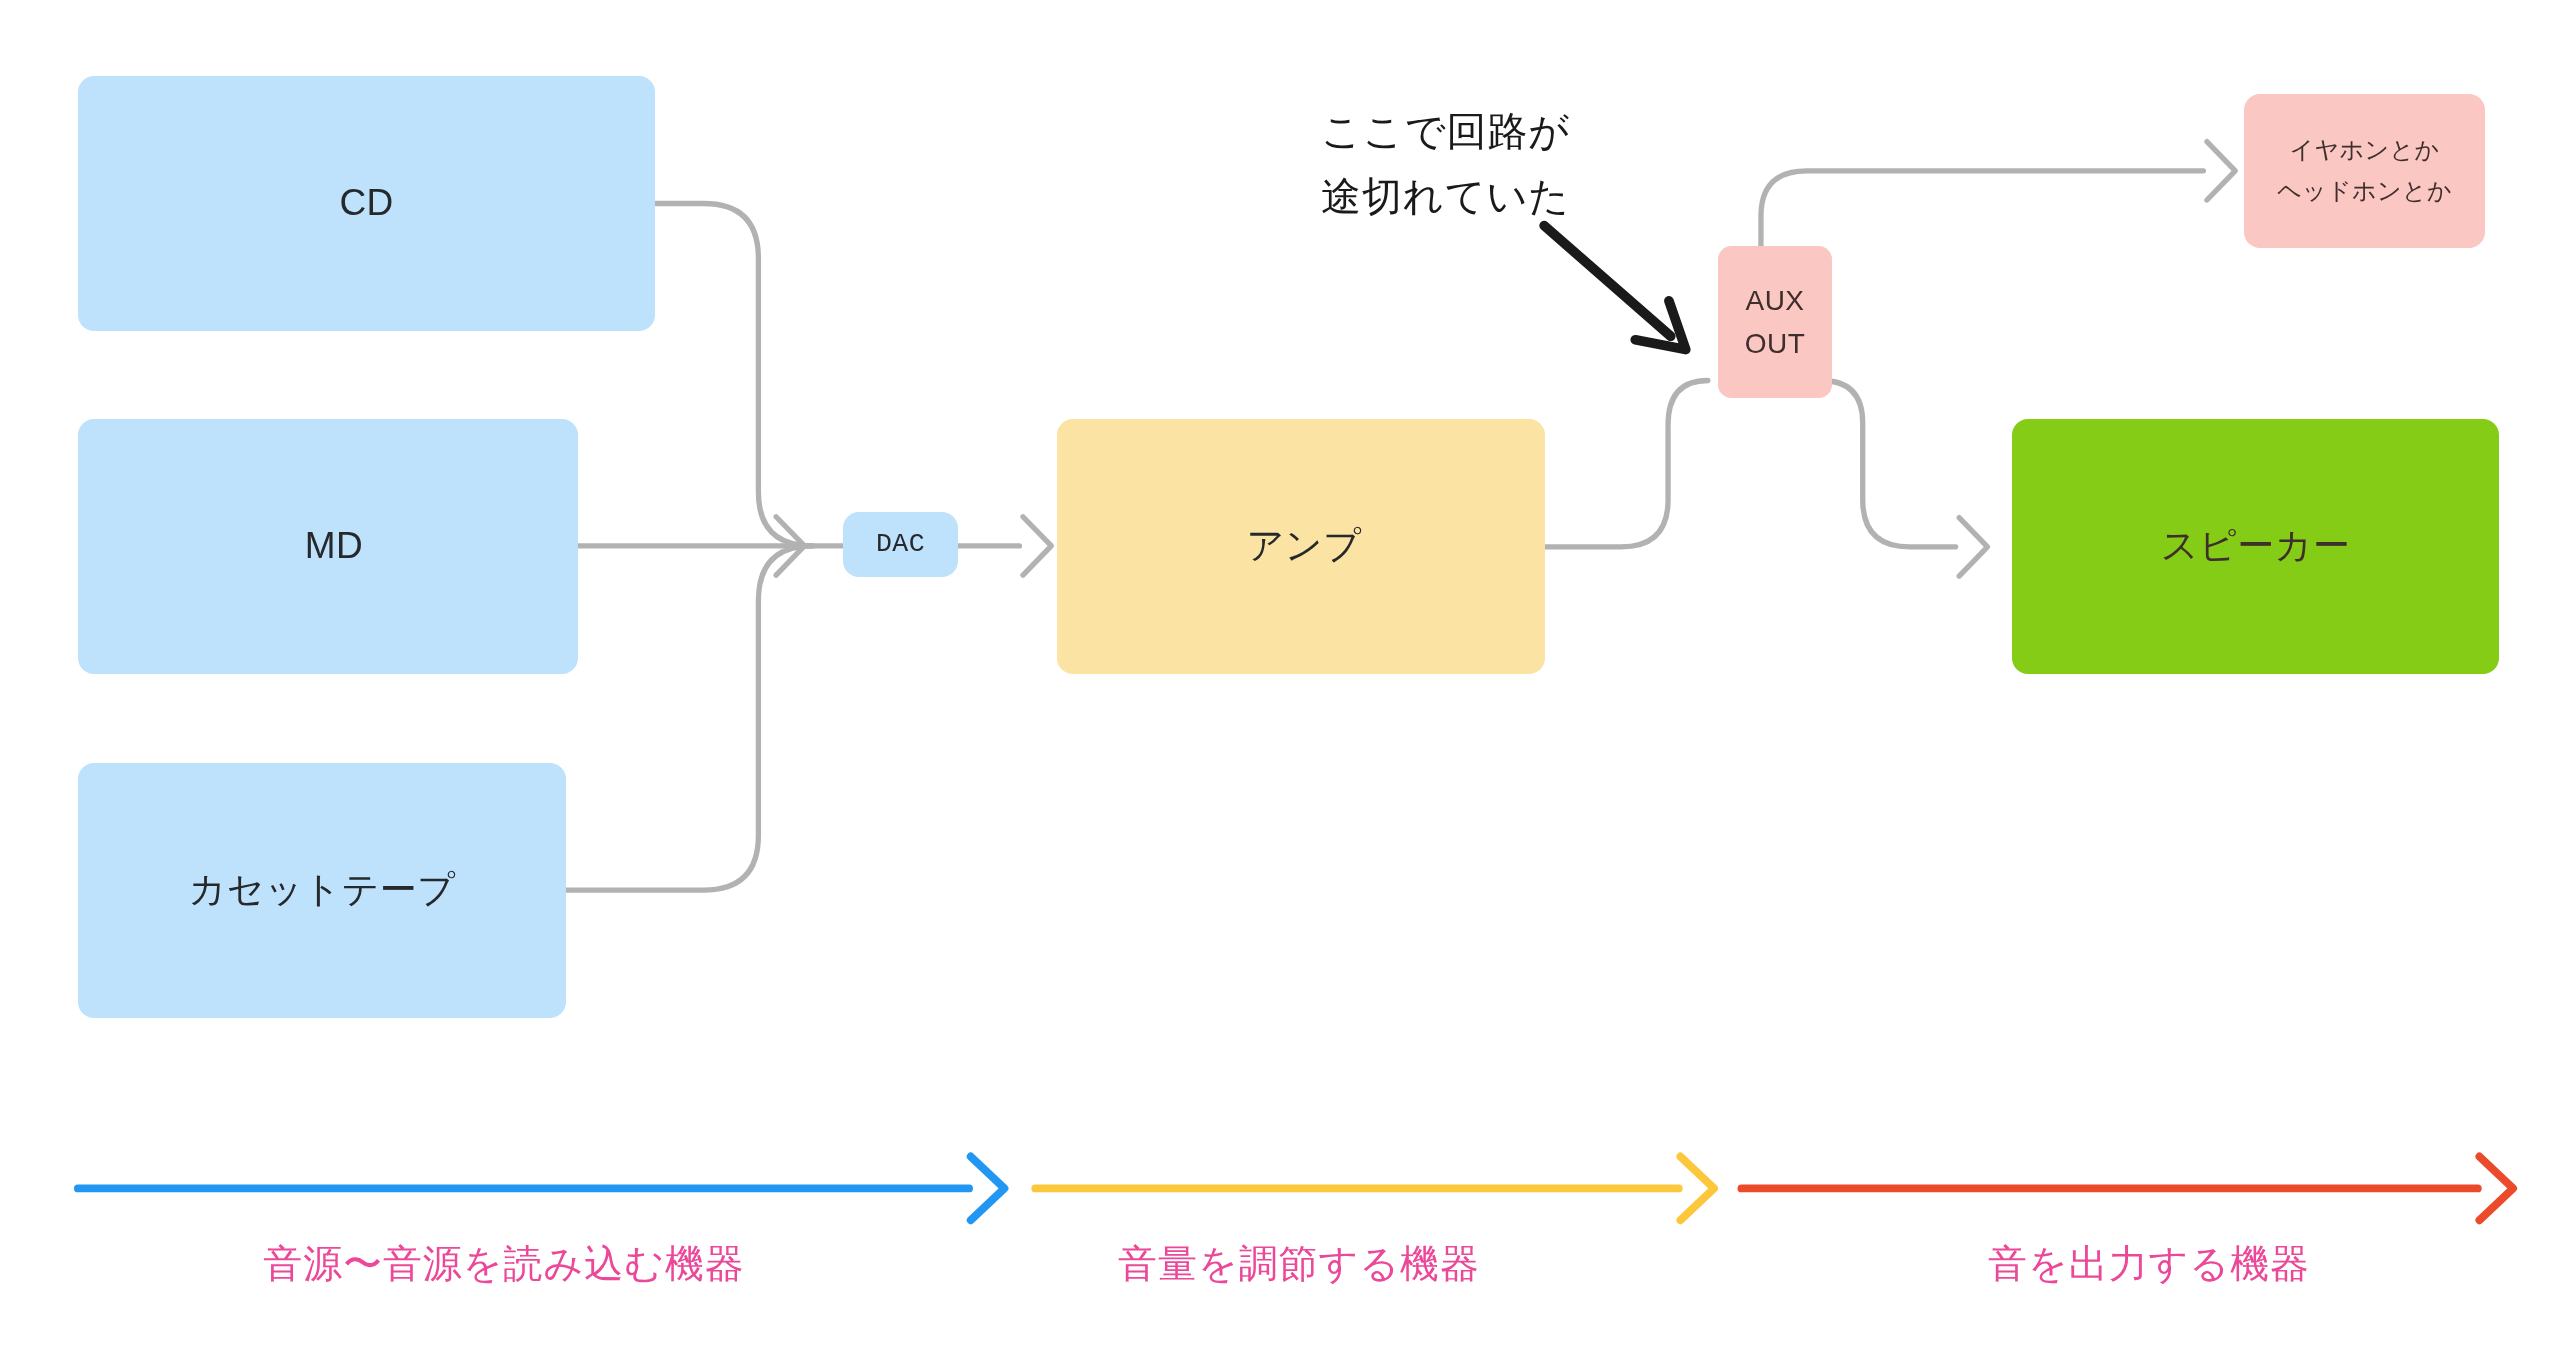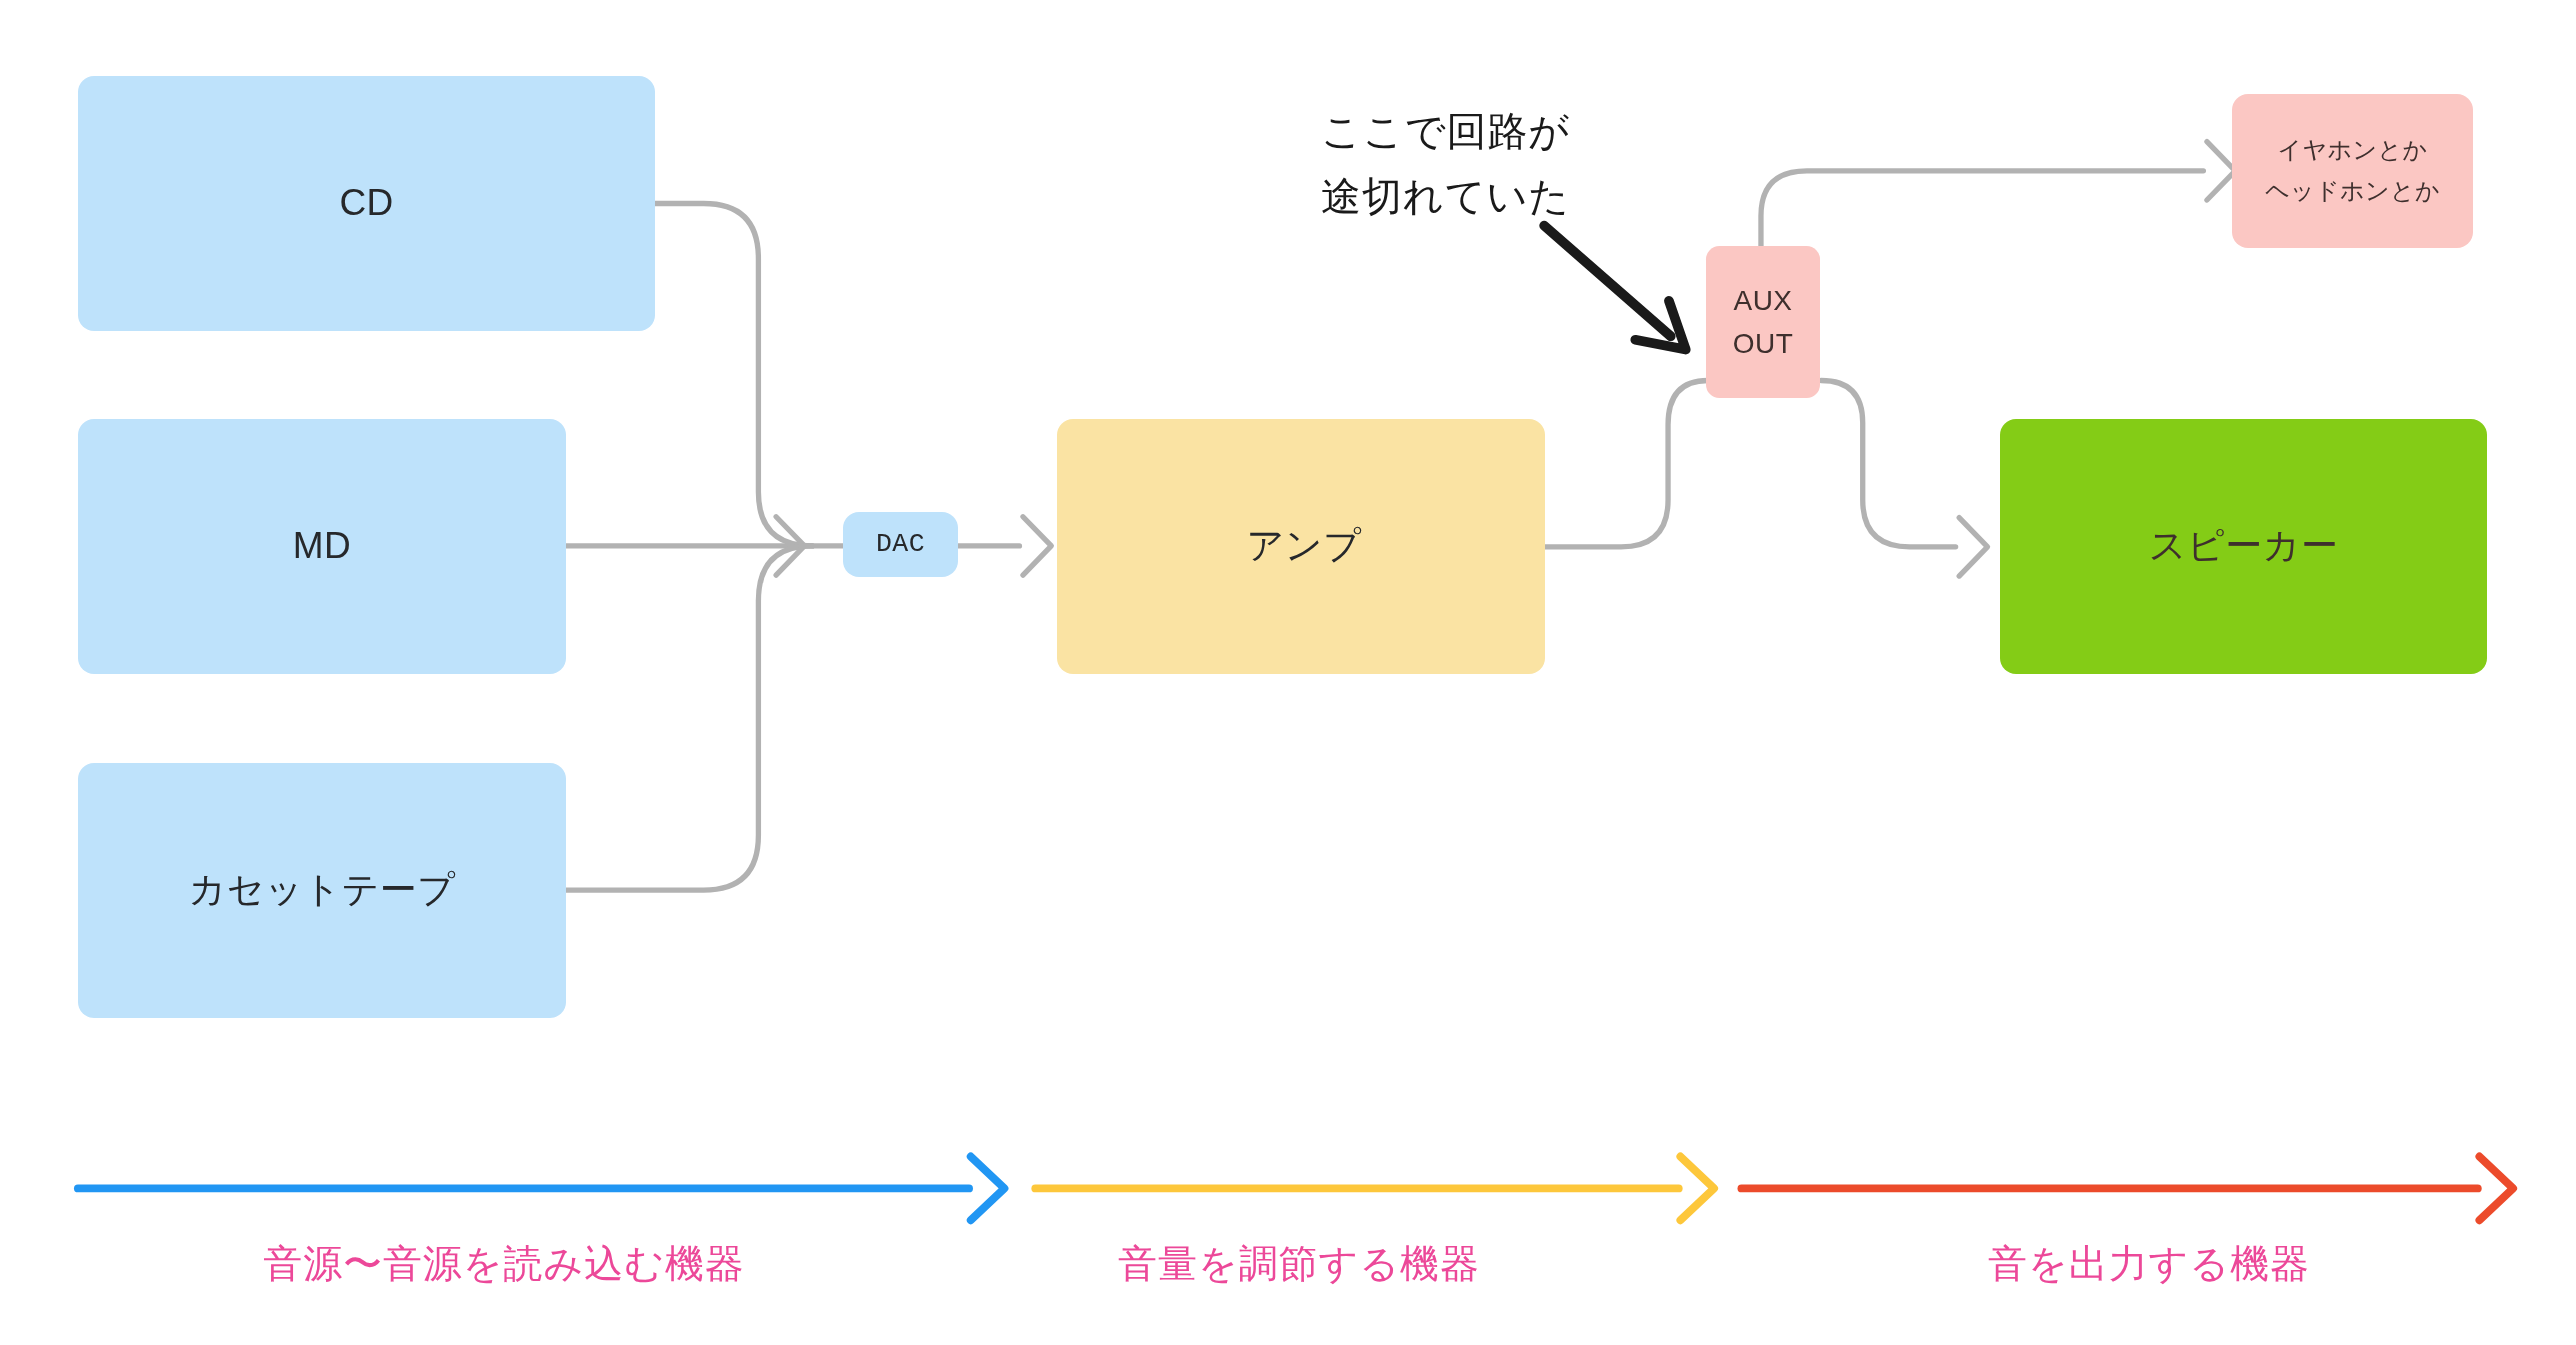--- a/index.html
+++ b/index.html
@@ -32,21 +32,21 @@
     text-align: center;
     border-radius: 16px;
     font-size: 37px;
     font-weight: 400;
     color: #26282B;
     letter-spacing: 0.4px;
     line-height: 1.3;
   }
   .fill-blue   { background: #BEE2FB; }
   .fill-yellow { background: #FAE3A3; }
-  .fill-pink   { background: #FBC7C3; color: #3E2F2D; }
+  .fill-pink   { background: #FBC7C3; color: #3E2F2D; margin-left: 12px; }
 
   .box-cd       { left: 78px;   top: 76px;  width: 577px; height: 255px; }
   .box-md       { left: 78px;   top: 419px; width: 488px; height: 255px; }
   .box-cassette { left: 78px;   top: 763px; width: 488px; height: 255px; }
   .box-dac      { left: 843px;  top: 512px; width: 115px; height: 65px; border-radius: 16px; font-size: 26.5px; font-family: Liberation Mono, monospace; }
   .box-amp      { left: 1057px; top: 419px; width: 482px; height: 255px; }
   .box-aux      { left: 1706px; top: 246px; width: 114px; height: 152px; border-radius: 13.3px; font-size: 28px; line-height: 1.55; }
   .box-headphones { left: 2232px; top: 94px; width: 241px; height: 154px; font-size: 24px; line-height: 1.7; }
   .box-speaker  { left: 2000px; top: 419px; width: 487px; height: 255px; }
 
@@ -115,21 +115,21 @@
         <path d="M 1968 1343 H 2800"></path>
         <path d="M 2802 1307 L 2840 1343 L 2802 1379"></path>
       </g>
     </g>
   </svg>
 
   <div class="box fill-blue box-cd" style="background: rgb(190, 226, 251);">
     <span>CD</span>
   </div>
 
-  <div class="box fill-blue box-md" style="background: rgb(190, 226, 251);">
+  <div class="box fill-blue box-md" style="background: rgb(190, 226, 251); padding-left: 12px;">
     <span>MD</span>
   </div>
 
   <div class="box fill-blue box-cassette" style="background: rgb(190, 226, 251);">
     <span>カセットテープ</span>
   </div>
 
   <div class="box fill-blue box-dac" style="background: rgb(190, 226, 251);">
     <span>DAC</span>
   </div>

